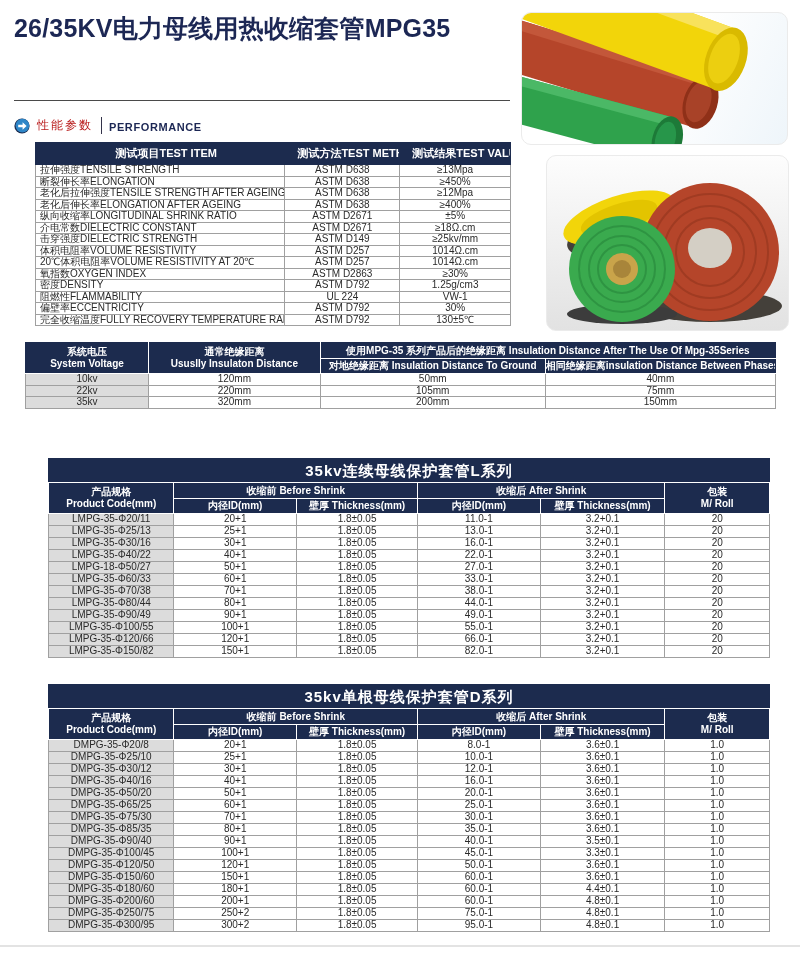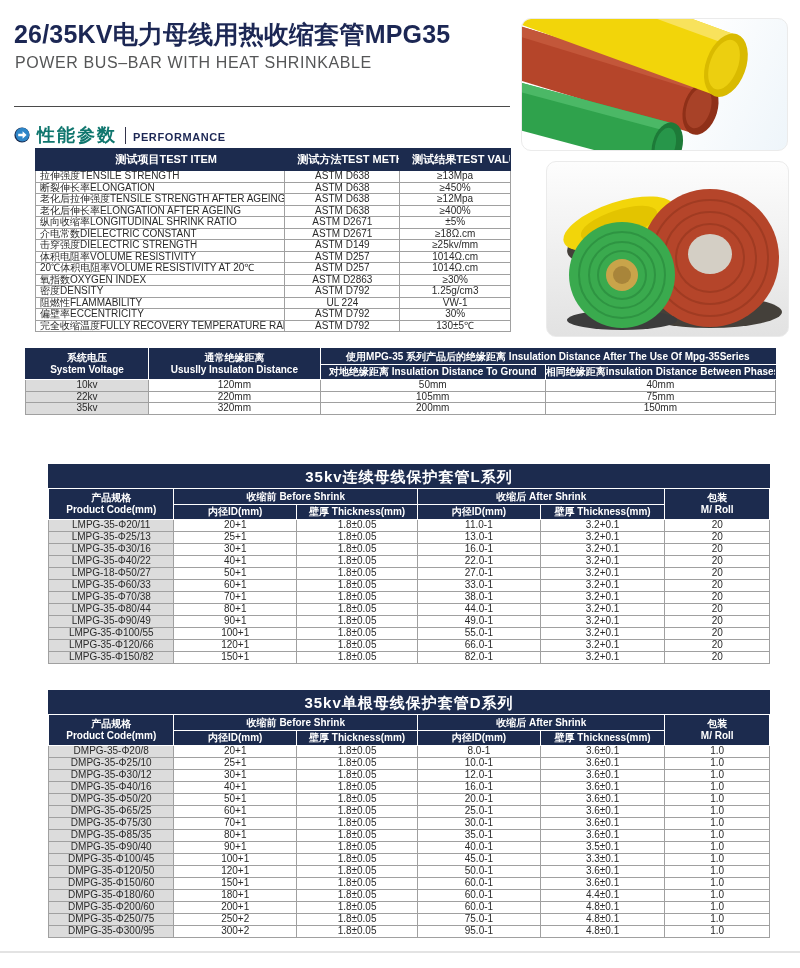--- a/index.html
+++ b/index.html
@@ -1,29 +1,29 @@
 <!DOCTYPE html>
 <html><head>
 <meta charset="utf-8">
 <style>
   * { margin:0; padding:0; box-sizing:border-box; }
   html,body { background:#fff; }
   body { font-family:"Liberation Sans", sans-serif; }
-  .page { position:relative; width:800px; height:948px; background:#fff; overflow:hidden;margin-top:6px; }
+  .page { position:relative; width:800px; height:948px; background:#fff; overflow:hidden; }
 
   
   .page-title { position:absolute; left:14px; top:12px; font-size:25px; font-weight:bold;
                 color:#1c2754; white-space:nowrap; letter-spacing:0.2px; }
   .page-subtitle { position:absolute; left:15px; top:46px; font-size:16px; line-height:21px;
                    color:#555657; letter-spacing:0.6px; }
   .header-rule { position:absolute; left:14px; top:100px; width:496px; height:1px; background:#4a4a4a; }
 
   
   .section-head { position:absolute; left:14px; display:flex; align-items:center; }
-  .section-head .zh { font-size:18px; font-weight:bold; color:#0f766e; letter-spacing:2px; margin-left:7px; }
+  .section-head .zh { font-size:12px; font-weight:normal; color:#b91c1c; letter-spacing:2px; margin-left:7px; }
   .section-head .vbar { width:1px; height:17px; background:#33334a; margin:0 7px 0 8px; }
   .section-head .en { font-size:11px; font-weight:bold; color:#1c2754; letter-spacing:0.6px; margin-top:3px; }
 
   
   table { border-collapse:collapse; position:absolute; table-layout:fixed; }
   th, td { overflow:hidden; white-space:nowrap; }
   thead th { background:#1c2b4e; color:#fff; font-weight:bold; }
   tbody td { background:#fff; color:#2a2a2a; text-align:center;
              border:1px solid #a0a0a0; font-size:10px; line-height:1.05; }
 
@@ -62,21 +62,20 @@
 
   .page-bottom-line { position:absolute; left:0; bottom:1px; width:100%; height:2px; background:#e3e3e3; }
 </style>
 </head>
 <body>
 
 <div class="page">
 
   <h1 class="page-title">26/35KV电力母线用热收缩套管MPG35</h1>
   <div class="page-subtitle">
-    <div>POWER BUS–BAR WITH HEAT SHRINKABLE</div>
   </div>
   <div class="header-rule"></div>
 
   <div class="photo photo1">
     <svg width="267" height="133" viewBox="0 0 267 133">
       <g transform="rotate(17 130 60)">
         <rect x="-60" y="48" width="245" height="52" fill="#b5452a"></rect>
         <rect x="-60" y="48" width="245" height="10" fill="#c3573a"></rect>
         <ellipse cx="185" cy="74" rx="17" ry="27" fill="#8f3018"></ellipse>
         <ellipse cx="183" cy="74" rx="12" ry="21" fill="#a84228"></ellipse>

